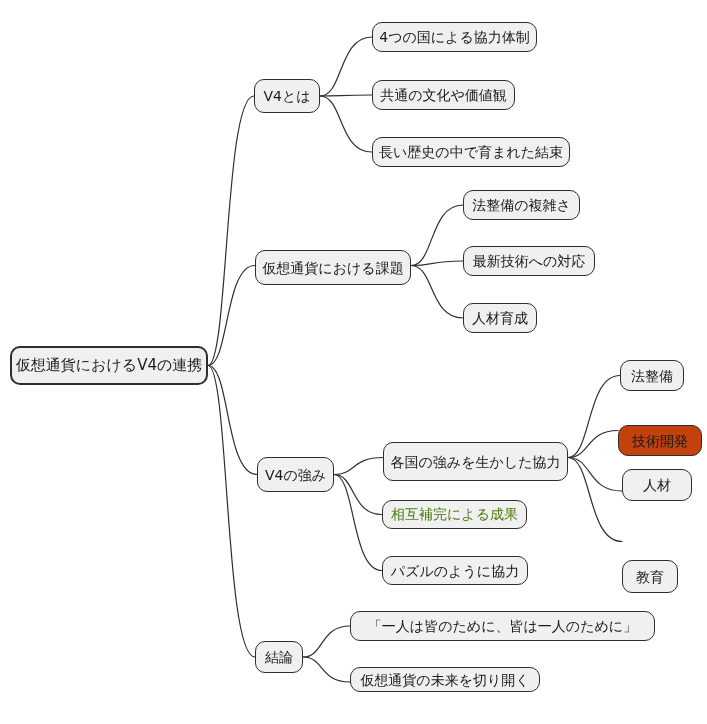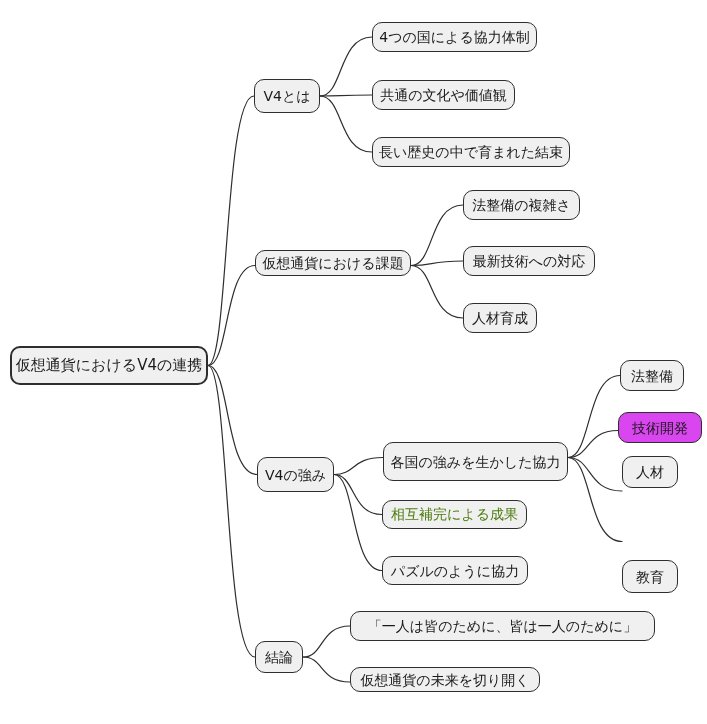--- a/index.html
+++ b/index.html
@@ -66,29 +66,29 @@
       <path d="M 208 365.5 C 229.15 365.5, 224.45 657, 255 657" fill="none" stroke="#2e2e2e" stroke-width="1.2" stroke-linecap="round"></path>
       <path d="M 303 657 C 324.15 657, 319.45 626, 350 626" fill="none" stroke="#2e2e2e" stroke-width="1.2" stroke-linecap="round"></path>
       <path d="M 303 657 C 324.15 657, 319.45 682, 350 682" fill="none" stroke="#2e2e2e" stroke-width="1.2" stroke-linecap="round"></path>
     </svg>
   <div id="node-layer">
       <div class="node root" style="left: 10px; top: 346px; width: 198px; height: 39px; background: rgb(240, 240, 240); border-color: rgb(46, 46, 46); color: rgb(26, 26, 26);">仮想通貨におけるV4の連携</div>
       <div class="node" style="left: 254px; top: 79px; width: 66px; height: 34px; background: rgb(240, 240, 240); border-color: rgb(46, 46, 46); color: rgb(26, 26, 26);">V4とは</div>
       <div class="node" style="left: 372px; top: 22px; width: 165px; height: 30px; background: rgb(240, 240, 240); border-color: rgb(46, 46, 46); color: rgb(26, 26, 26);">4つの国による協力体制</div>
       <div class="node" style="left: 372px; top: 80px; width: 143px; height: 30px; background: rgb(240, 240, 240); border-color: rgb(46, 46, 46); color: rgb(26, 26, 26);">共通の文化や価値観</div>
       <div class="node" style="left: 372px; top: 137px; width: 198px; height: 30px; background: rgb(240, 240, 240); border-color: rgb(46, 46, 46); color: rgb(26, 26, 26);">長い歴史の中で育まれた結束</div>
-      <div class="node" style="left: 255px; top: 250px; width: 156px; height: 26px; background: rgb(240, 240, 240); border-color: rgb(46, 46, 46); color: rgb(26, 26, 26);">仮想通貨における課題</div>
+      <div class="node" style="left: 255px; top: 250px; width: 156px; height: 35px; background: rgb(240, 240, 240); border-color: rgb(46, 46, 46); color: rgb(26, 26, 26);">仮想通貨における課題</div>
       <div class="node" style="left: 463px; top: 190px; width: 117px; height: 30px; background: rgb(240, 240, 240); border-color: rgb(46, 46, 46); color: rgb(26, 26, 26);">法整備の複雑さ</div>
       <div class="node" style="left: 463px; top: 246px; width: 132px; height: 30px; background: rgb(240, 240, 240); border-color: rgb(46, 46, 46); color: rgb(26, 26, 26);">最新技術への対応</div>
       <div class="node" style="left: 463px; top: 303px; width: 74px; height: 30px; background: rgb(240, 240, 240); border-color: rgb(46, 46, 46); color: rgb(26, 26, 26);">人材育成</div>
       <div class="node" style="left: 257px; top: 457px; width: 77px; height: 35px; background: rgb(240, 240, 240); border-color: rgb(46, 46, 46); color: rgb(26, 26, 26);">V4の強み</div>
       <div class="node" style="left: 383px; top: 442px; width: 185px; height: 39px; background: rgb(240, 240, 240); border-color: rgb(46, 46, 46); color: rgb(26, 26, 26);">各国の強みを生かした協力</div>
       <div class="node" style="left: 620px; top: 360px; width: 64px; height: 31px; background: rgb(240, 240, 240); border-color: rgb(46, 46, 46); color: rgb(26, 26, 26);">法整備</div>
-      <div class="node" style="left: 618px; top: 412px; width: 84px; height: 31px; background: #d946ef; border-color: rgb(46, 46, 46); color: rgb(26, 26, 26);">技術開発</div>
-      <div class="node" style="left: 622px; top: 456px; width: 56px; height: 32px; background: rgb(240, 240, 240); border-color: rgb(46, 46, 46); color: rgb(26, 26, 26);">人材</div>
+      <div class="node" style="left: 618px; top: 425px; width: 84px; height: 31px; background: #c2410c; border-color: rgb(46, 46, 46); color: rgb(26, 26, 26);">技術開発</div>
+      <div class="node" style="left: 622px; top: 469px; width: 70px; height: 32px; background: rgb(240, 240, 240); border-color: rgb(46, 46, 46); color: rgb(26, 26, 26);">人材</div>
       <div class="node" style="left: 622px; top: 525px; width: 56px; height: 33px; background: rgb(240, 240, 240); border-color: rgb(46, 46, 46); color: rgb(26, 26, 26); margin-top: 35px;">教育</div>
       <div class="node" style="left: 382px; top: 500px; width: 145px; height: 29px; background: rgb(240, 240, 240); border-color: rgb(46, 46, 46); color: #4d7c0f; font-family: Liberation Serif, serif;">相互補完による成果</div>
       <div class="node" style="left: 382px; top: 556px; width: 146px; height: 29px; background: rgb(240, 240, 240); border-color: rgb(46, 46, 46); color: rgb(26, 26, 26);">パズルのように協力</div>
       <div class="node" style="left: 255px; top: 641px; width: 48px; height: 32px; background: rgb(240, 240, 240); border-color: rgb(46, 46, 46); color: rgb(26, 26, 26);">結論</div>
       <div class="node" style="left: 350px; top: 611px; width: 305px; height: 30px; background: rgb(240, 240, 240); border-color: rgb(46, 46, 46); color: rgb(26, 26, 26);">「一人は皆のために、皆は一人のために」</div>
       <div class="node" style="left: 350px; top: 667px; width: 190px; height: 25px; background: rgb(240, 240, 240); border-color: rgb(46, 46, 46); color: rgb(26, 26, 26);">仮想通貨の未来を切り開く</div>
     </div>
 </div>
 
 </body></html>

